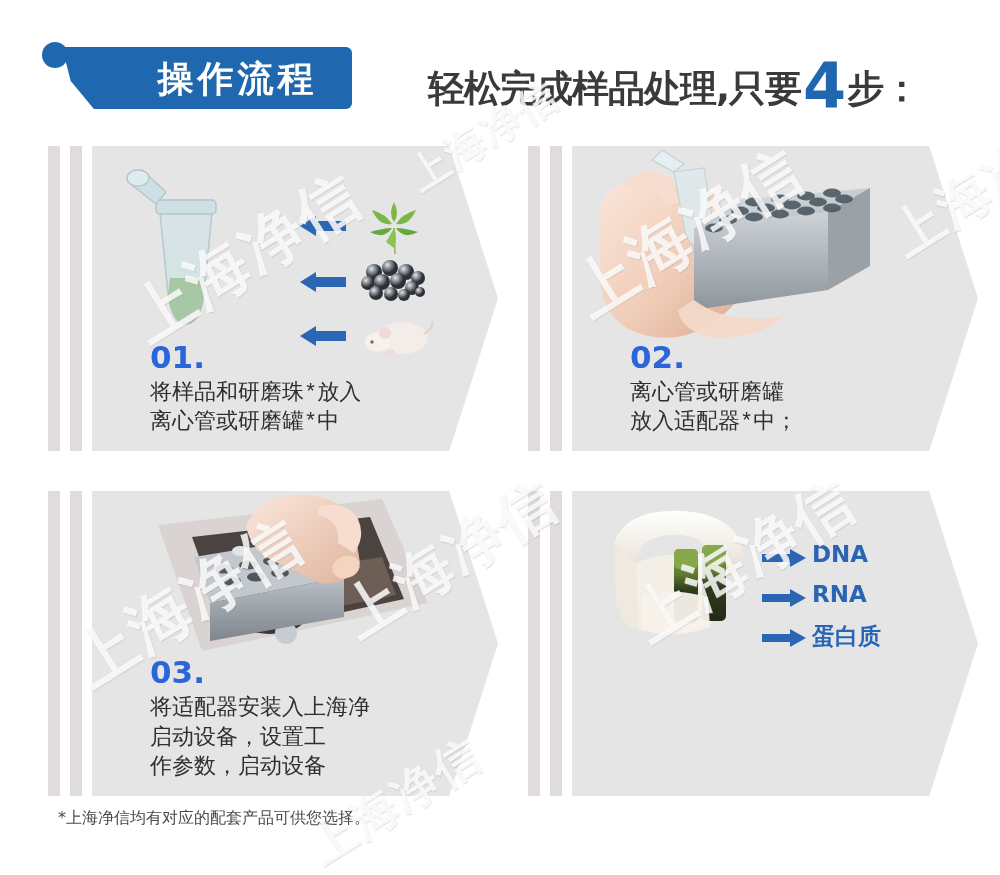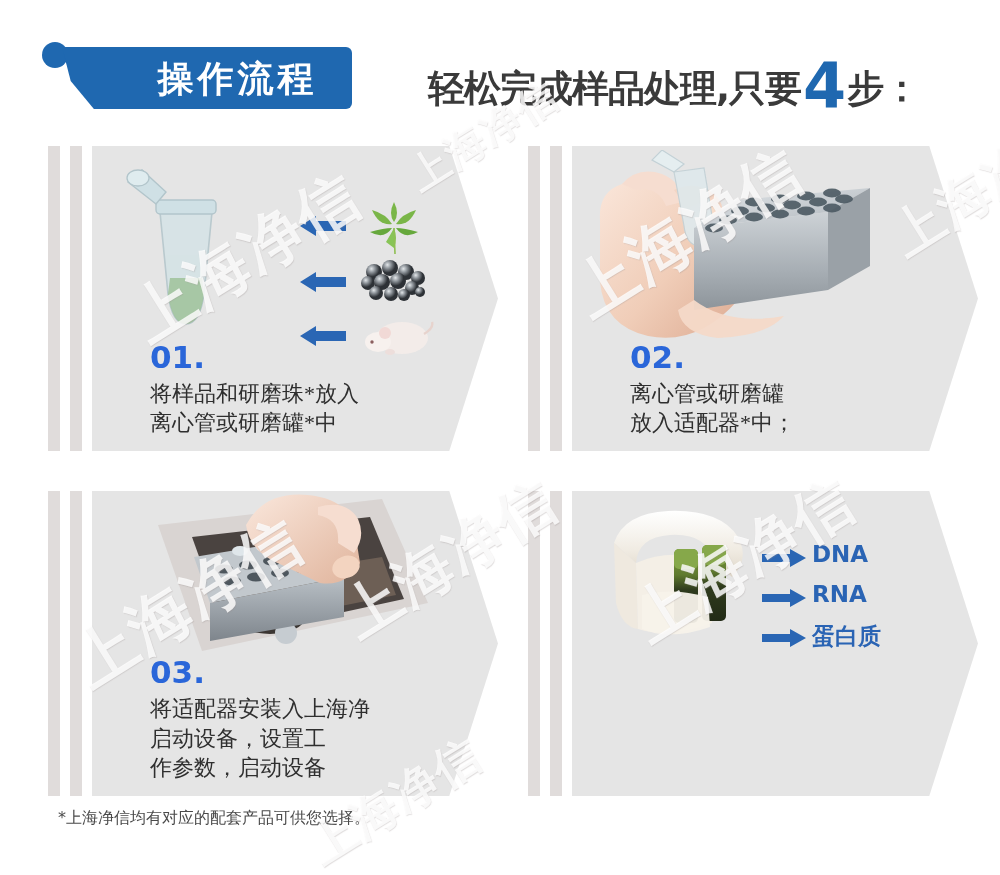--- a/index.html
+++ b/index.html
@@ -76,21 +76,21 @@
 
   
   .cap{position:absolute;left:58px;bottom:14px;width:330px;z-index:12;}
   .cap-num{
     color:#2a66d9;font-size:31px;font-weight:700;line-height:1;
     margin-bottom:6px;
     font-family:"DejaVu Sans","Liberation Sans",sans-serif;
   }
   .cap-line{
     color:#2f2f2f;font-size:22px;line-height:1.33;font-weight:400;
-    font-family:Liberation Serif, serif;
+    font-family:Liberation Mono, monospace;
     white-space:nowrap;
   }
 
   
   .footnote{
     position:absolute;left:58px;top:808px;z-index:30;
     color:#4a4a4a;font-size:16px;
     font-family:"DejaVu Sans","Liberation Sans",sans-serif;
   }
 

